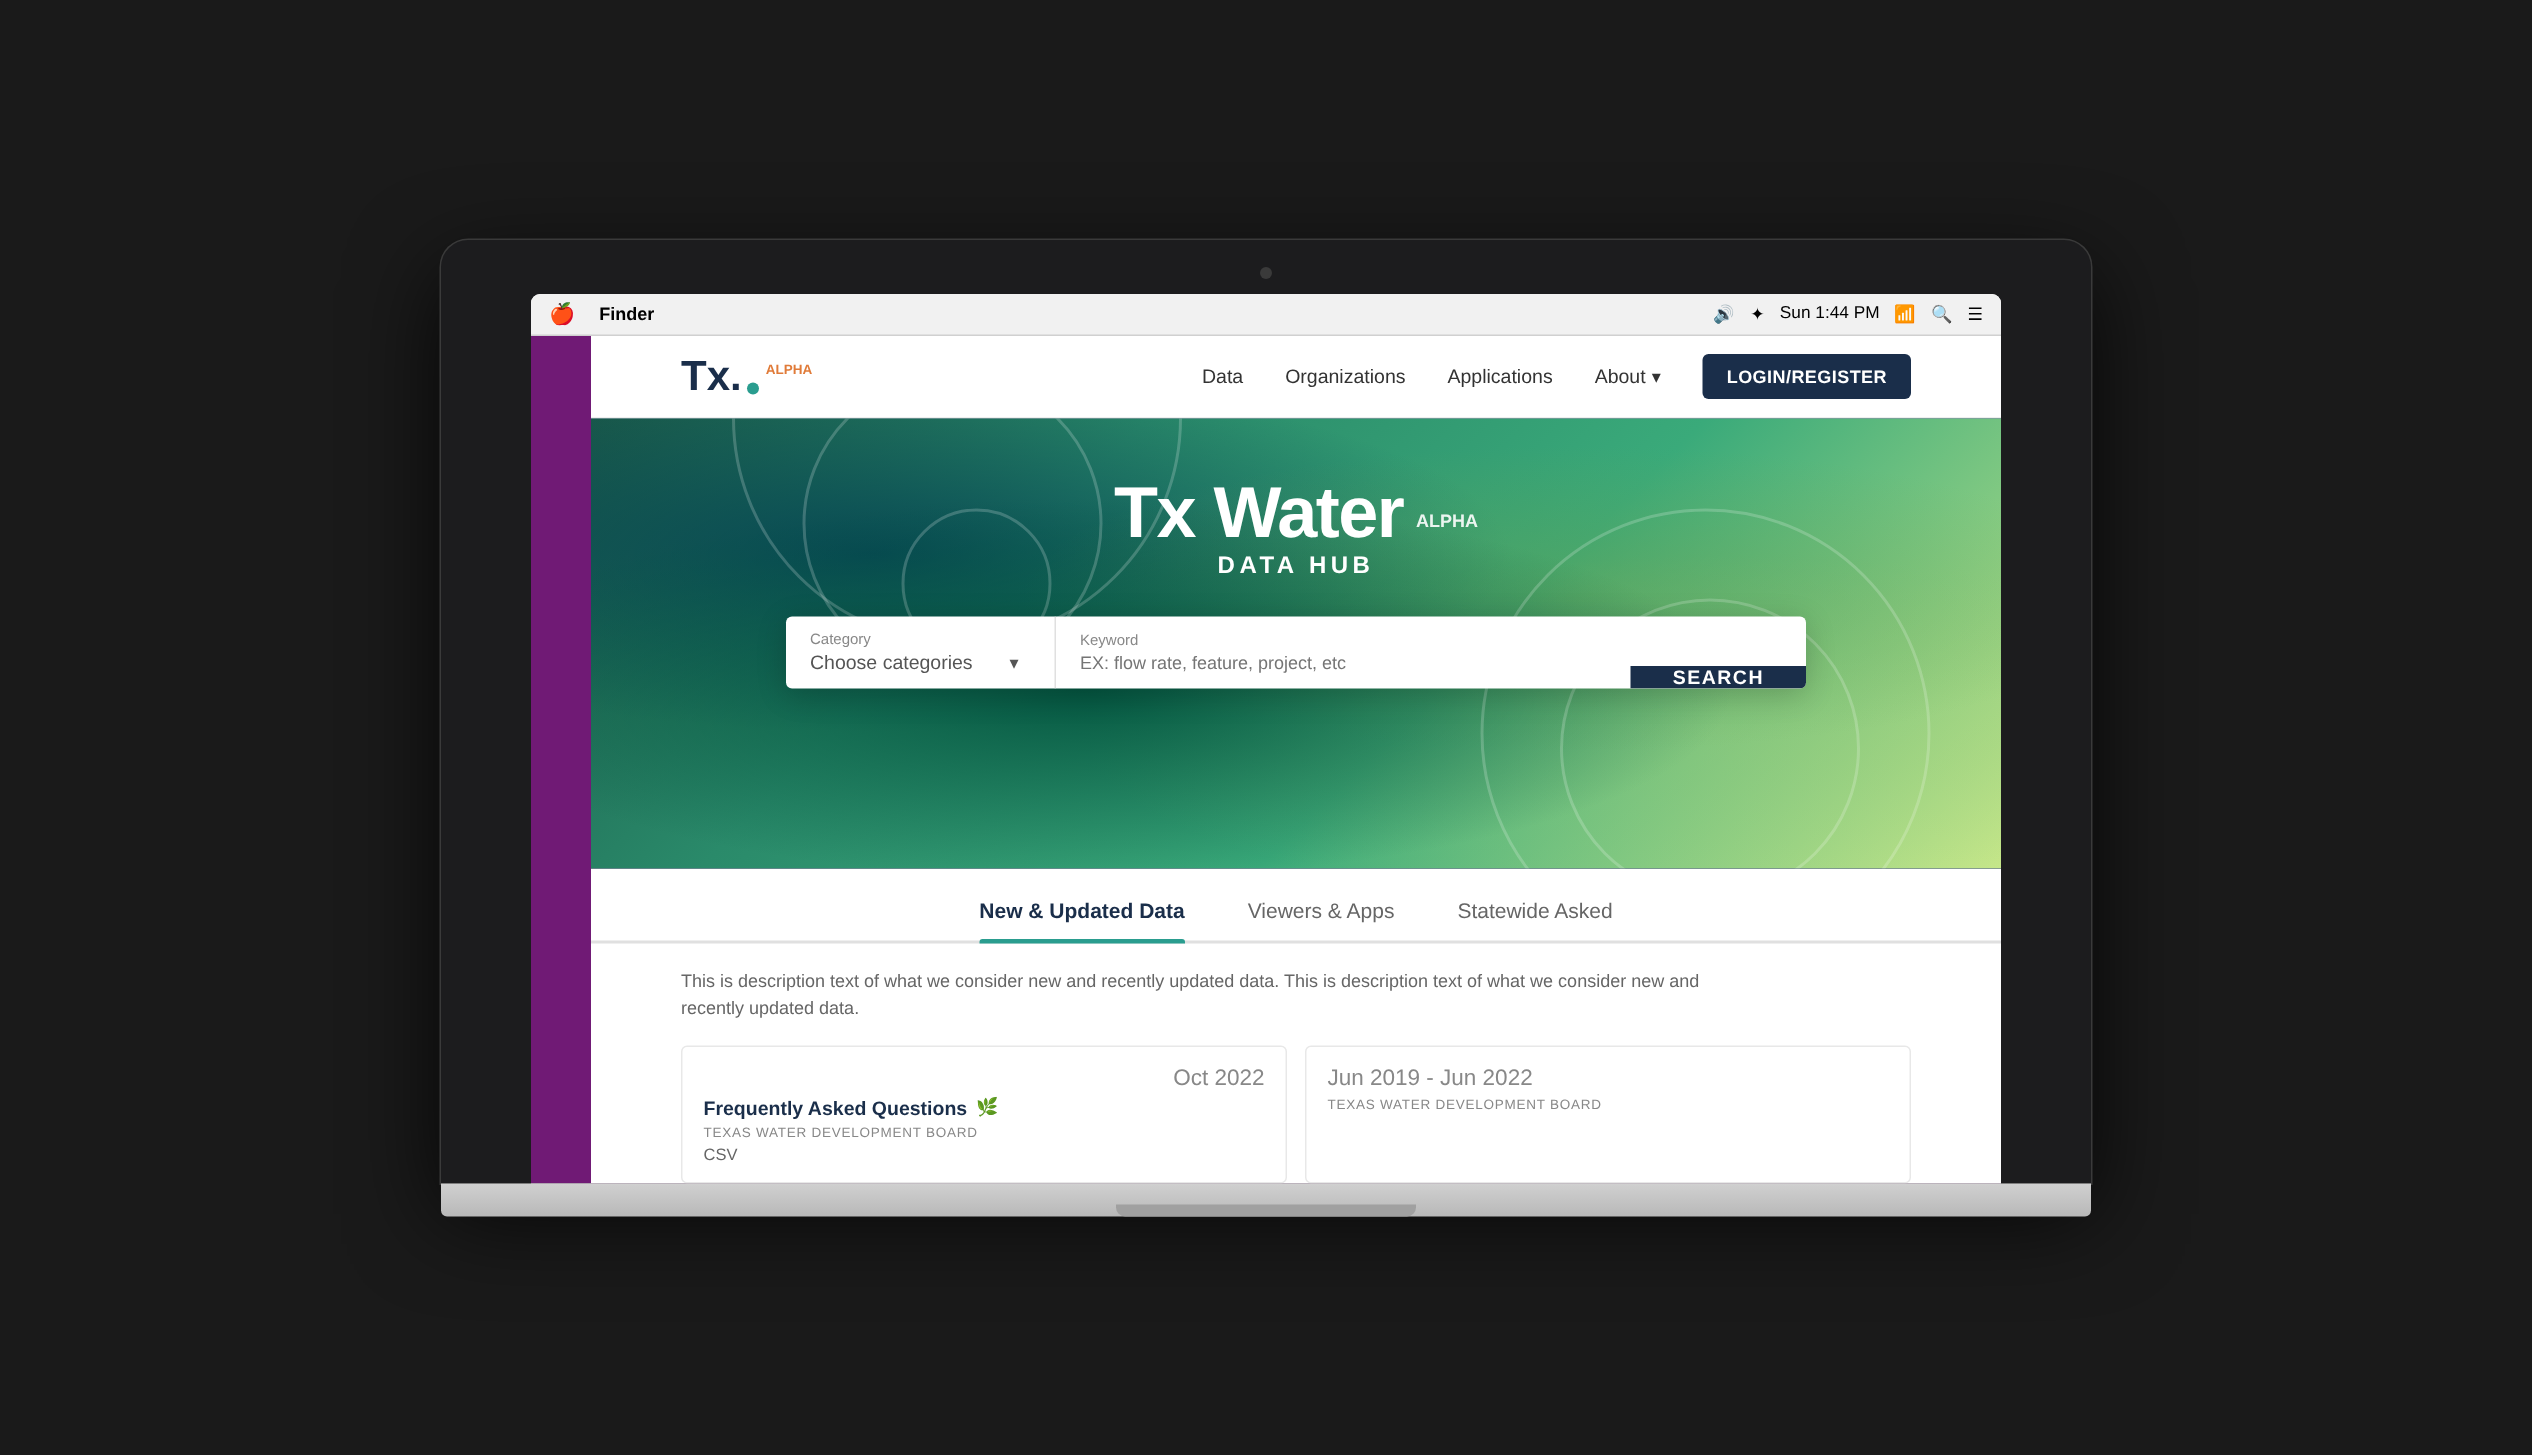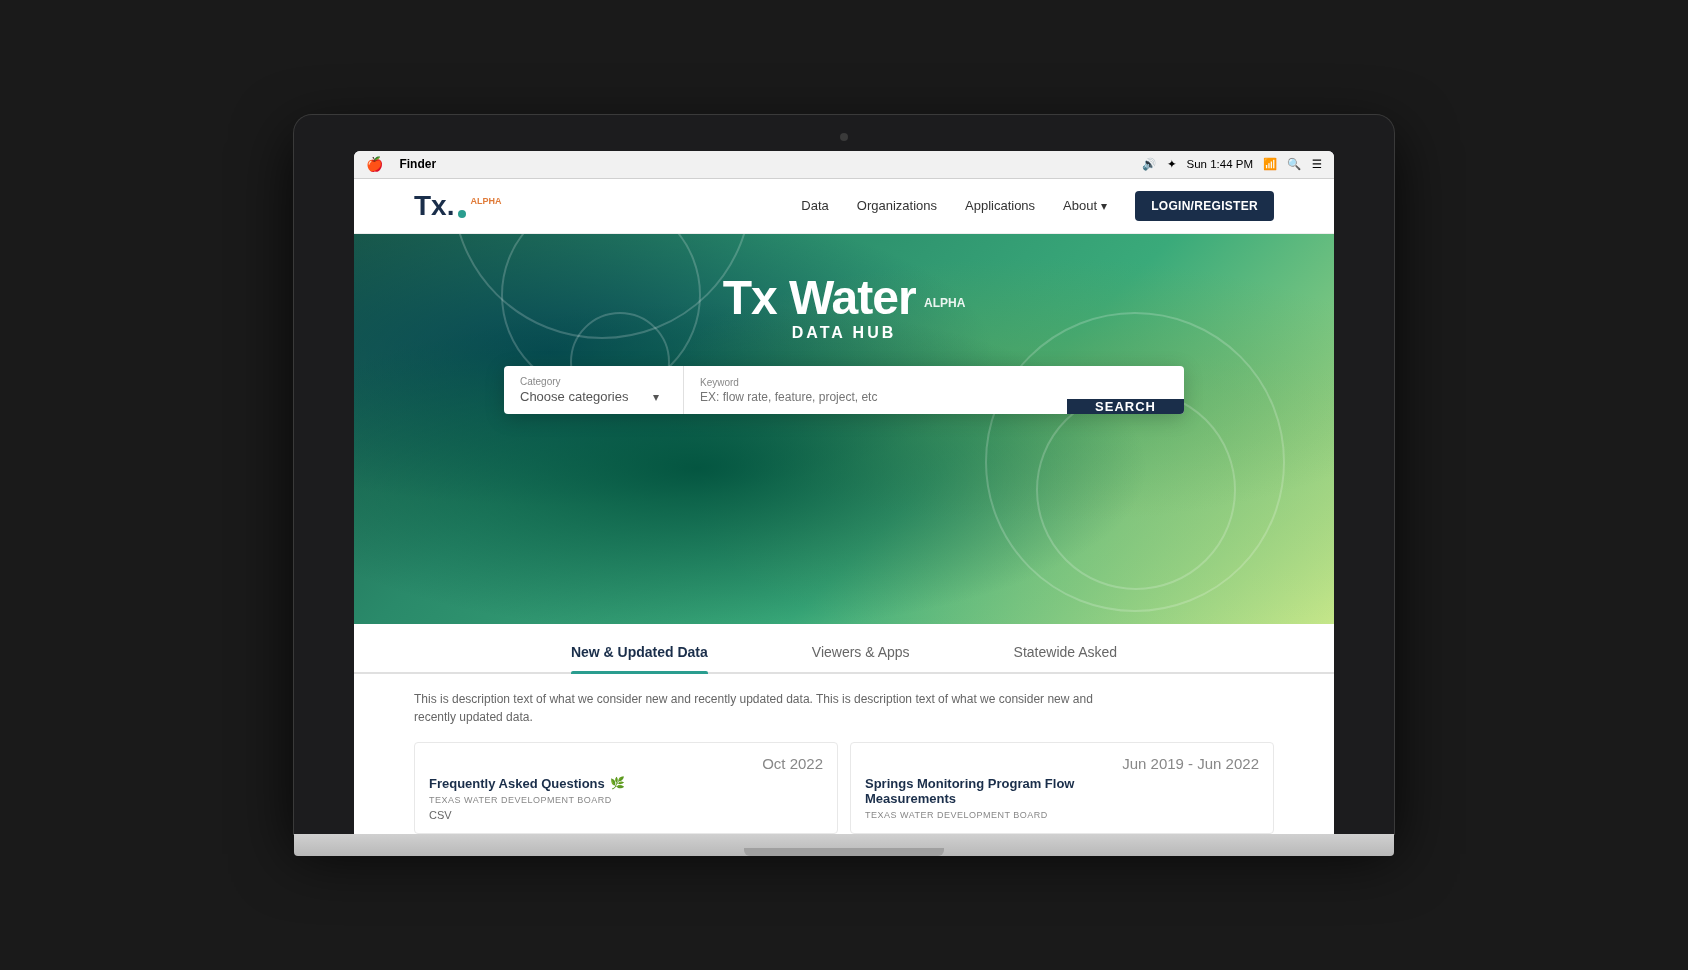--- a/index.html
+++ b/index.html
@@ -85,20 +85,21 @@
       font-size: 11.5px;
     }
 
     .apple-icon {
       font-size: 14px;
     }
 
     
     .website {
       background: #701a75;
+      padding-left: 40px;
     }
 
     
     .nav {
       display: flex;
       align-items: center;
       justify-content: space-between;
       padding: 12px 60px;
       background: white;
       border-bottom: 1px solid #eee;
@@ -161,21 +162,21 @@
       border-radius: 4px;
       font-size: 12px;
       font-weight: 600;
       cursor: pointer;
       letter-spacing: 0.3px;
     }
 
     
     .hero {
       position: relative;
-      height: 390px;
+      height: 300px;
       overflow: hidden;
       background: #2a7a6a;
     }
 
     .hero-bg {
       position: absolute;
       inset: 0;
       background:
         radial-gradient(ellipse at 35% 60%, rgba(0,80,60,0.9) 0%, transparent 50%),
         radial-gradient(ellipse at 70% 40%, rgba(100,160,80,0.5) 0%, transparent 40%),
@@ -322,21 +323,21 @@
 
     
     .tabs-section {
       background: white;
       padding: 20px 0 0 0;
     }
 
     .tabs-nav {
       display: flex;
       justify-content: center;
-      gap: 104px;
+      gap: 42px;
       border-bottom: 2px solid #e0e0e0;
       padding-bottom: 0;
     }
 
     .tab-item {
       font-size: 14px;
       color: #666;
       cursor: pointer;
       padding-bottom: 12px;
       position: relative;
@@ -528,23 +529,20 @@
                     <span class="data-card-leaf">🌿</span>
                   </div>
                   <span class="data-card-date">Oct 2022</span>
                 </div>
                 <div class="data-card-org">TEXAS WATER DEVELOPMENT BOARD</div>
                 <div class="data-card-type">CSV</div>
               </div>
 
               <div class="data-card">
                 <div class="data-card-header">
-                  <div class="data-card-title">
-                    <span>Springs Monitoring Program Flow Measurements</span>
-                  </div>
                   <span class="data-card-date">Jun 2019 - Jun 2022</span>
                 </div>
                 <div class="data-card-org">TEXAS WATER DEVELOPMENT BOARD</div>
               </div>
             </div>
           </div>
         </div>
 
       </div>
     </div>

